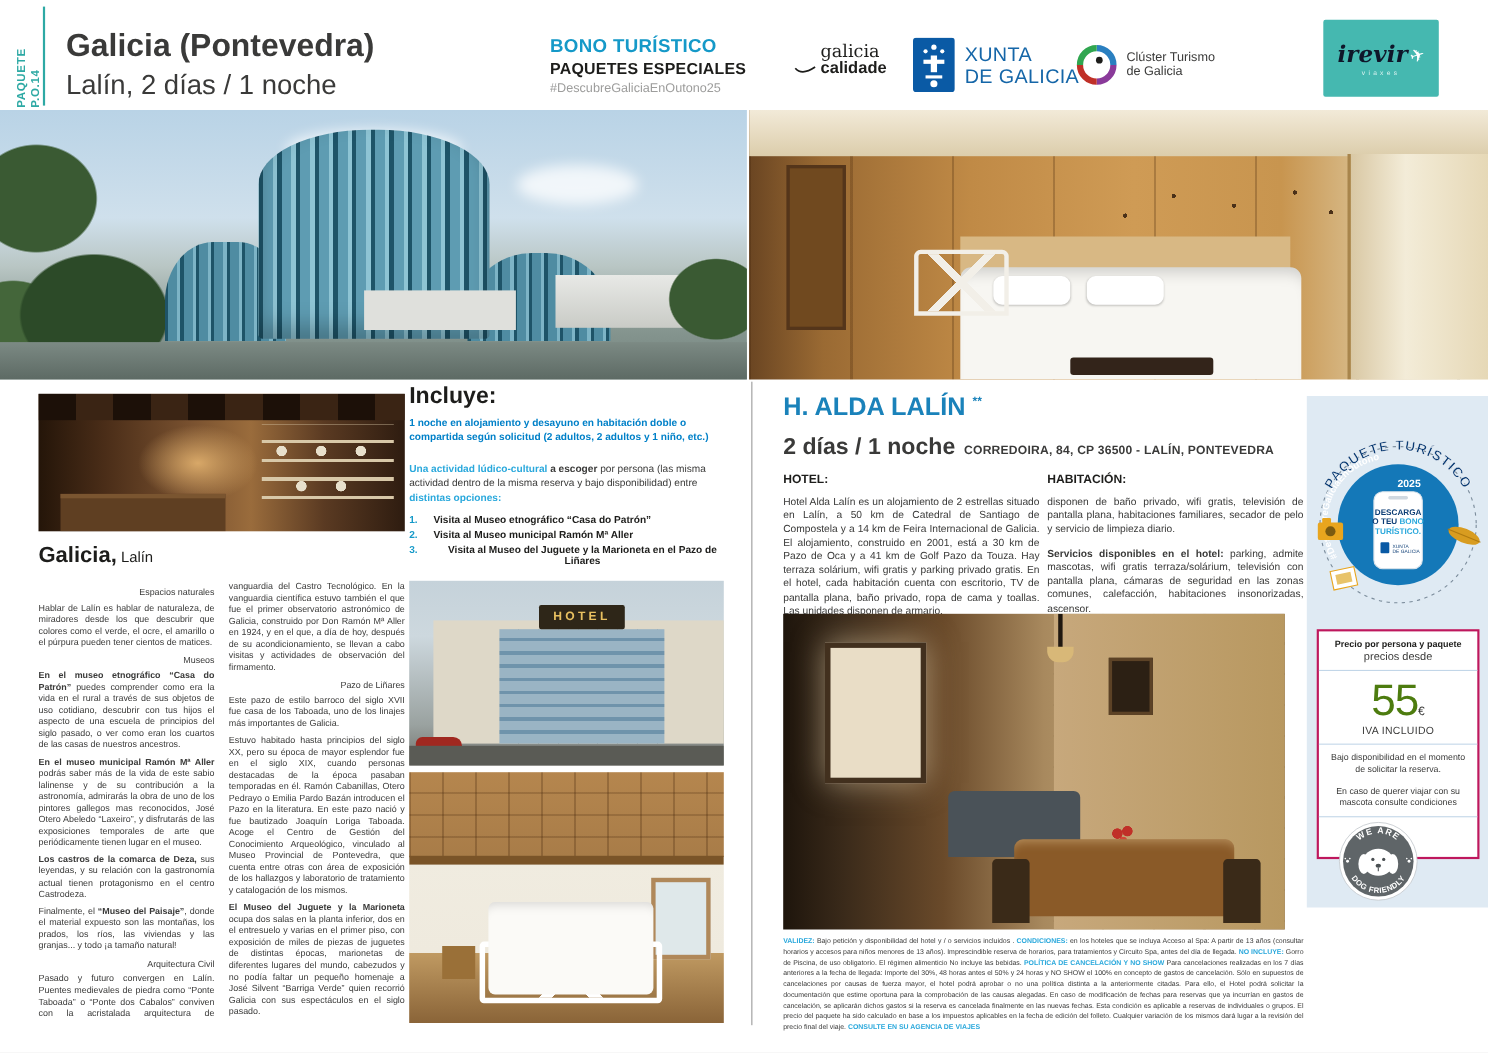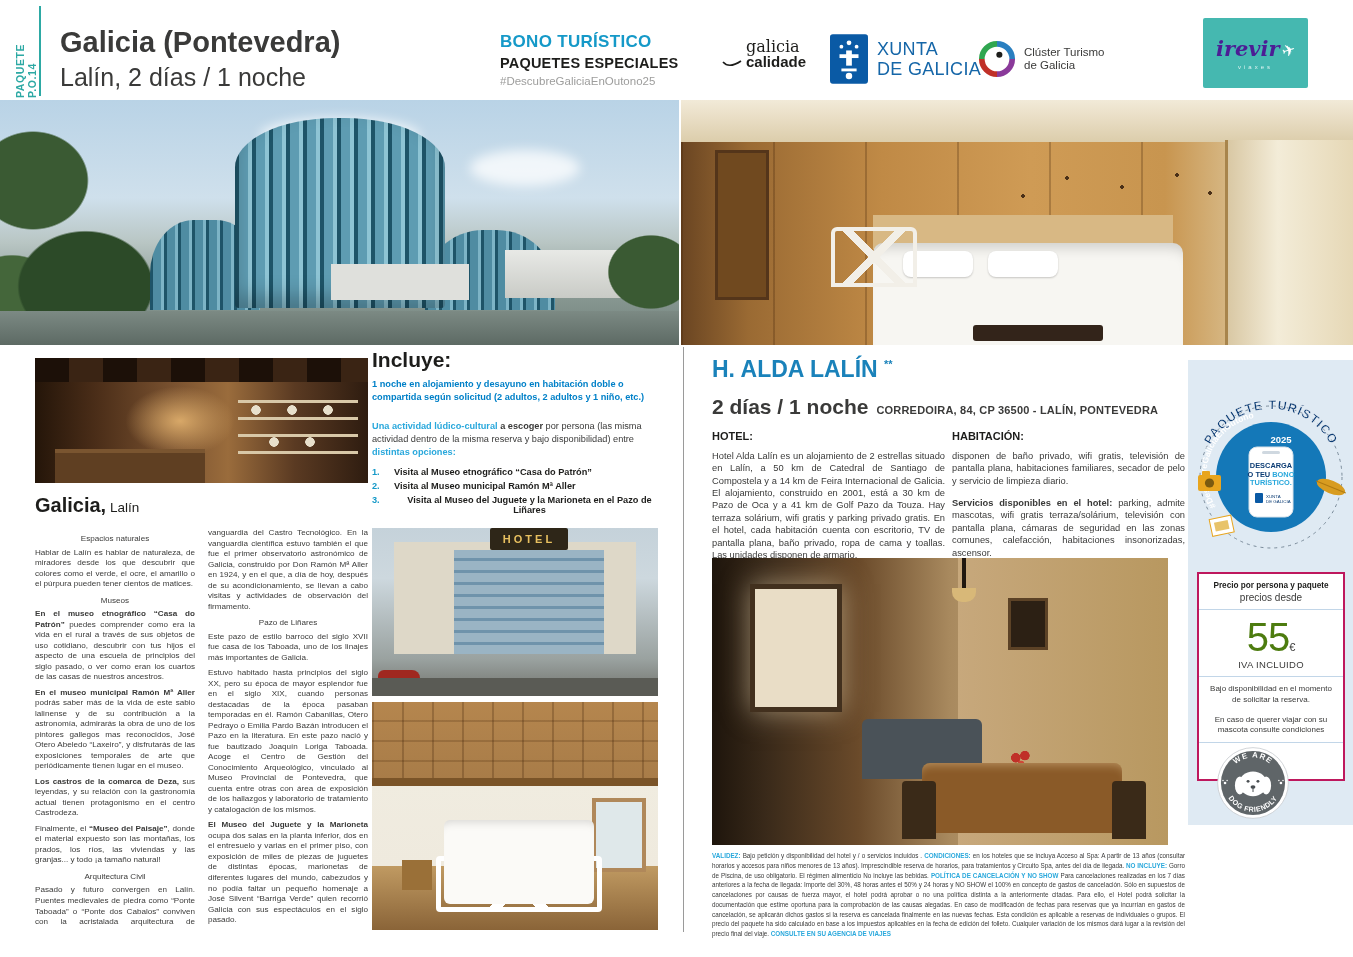--- a/index.html
+++ b/index.html
@@ -21,21 +21,21 @@
   .logo-gc { position:absolute; left:720px; top:40px; display:flex; align-items:center; }
   .logo-gc .swoosh { margin-right:2px; }
   .logo-gc .t1 { font-family:"DejaVu Serif", serif; font-size:16px; color:#1d1d1b; line-height:14px; }
   .logo-gc .t2 { font-size:15px; font-weight:700; color:#1d1d1b; line-height:16px; }
   .logo-xunta { position:absolute; left:830px; top:34px; display:flex; align-items:center; gap:9px; }
   .logo-xunta .xtxt { color:#1566a8; font-size:18px; line-height:20px; letter-spacing:.3px; }
   .logo-cluster { position:absolute; left:978px; top:40px; display:flex; align-items:center; gap:8px; }
   .logo-cluster .ctxt { font-size:11.5px; color:#3a3a39; line-height:13px; }
   .logo-irevir { position:absolute; left:1203px; top:18px; width:105px; height:70px; background:#45b8b0; border-radius:2px;
     display:flex; flex-direction:column; align-items:center; justify-content:center; }
-  .logo-irevir .iname { font-family:"DejaVu Serif", serif; font-style:italic; font-weight:700; font-size:21px; color:#4c1d95; }
+  .logo-irevir .iname { font-family:"DejaVu Serif", serif; font-style:italic; font-weight:700; font-size:21px; color:#0f172a; }
   .logo-irevir .iplane { color:#ffffff; font-size:16px; display:inline-block; transform:rotate(-18deg); margin-left:2px; }
   .logo-irevir .isub { font-size:6px; color:#dff4f2; letter-spacing:3px; margin-top:3px; }
 
   
   .photo { position:absolute; overflow:hidden; }
   .ph-building { left:0; top:100px; width:679px; height:245px;
     background: linear-gradient(180deg,#b9d3e6 0%,#cfe0ec 40%,#b9c6c4 58%,#8a9a94 78%,#70807a 100%); }
   .bp-cloud { position:absolute; width:160px; height:36px; border-radius:50%; background:rgba(255,255,255,.75); filter:blur(6px); }
   .bp-trees { position:absolute; left:-30px; top:10px; width:210px; height:235px;
     background: radial-gradient(ellipse 90px 80px at 30% 30%, #3a5a33 60%, transparent 62%),
@@ -87,21 +87,21 @@
     background: radial-gradient(ellipse at center,#d8a868 0%,rgba(216,168,104,0) 70%); }
   .ru-shelf { position:absolute; right:10px; top:28px; width:120px; height:80px;
     background: repeating-linear-gradient(180deg, transparent 0 14px, #d8c8a8 14px 17px),
       radial-gradient(circle 5px at 15% 30%, #e8e0cc 90%, transparent), radial-gradient(circle 5px at 45% 30%, #e8e0cc 90%, transparent),
       radial-gradient(circle 5px at 75% 30%, #e8e0cc 90%, transparent), radial-gradient(circle 5px at 30% 70%, #e8e0cc 90%, transparent),
       radial-gradient(circle 5px at 60% 70%, #e8e0cc 90%, transparent); }
   .ru-table { position:absolute; left:20px; bottom:0; width:150px; height:34px; background:#5f3f22; border-top:4px solid #7a5530; }
 
   .ph-hotelext { left:372px; top:528px; width:286px; height:168px;
     background: linear-gradient(180deg,#c5d2da 0%,#cdd8de 30%,#9aa2a0 78%,#70716b 100%); }
-  .he-bldg { position:absolute; left:22px; top:14px; width:242px; height:112px; background:#ded8c8; }
+  .he-bldg { position:absolute; left:22px; top:36px; width:288px; height:112px; background:#ded8c8; }
   .he-glass { position:absolute; left:60px; top:8px; width:150px; height:104px;
     background: repeating-linear-gradient(0deg,#9ab4c4 0 9px,#6f93ab 9px 12px),
       repeating-linear-gradient(90deg, transparent 0 17px, rgba(0,0,0,.28) 17px 18px); }
   .he-sign { position:absolute; left:96px; top:-14px; width:78px; height:22px; background:#2e2618; color:#e8c060;
     font-size:11px; font-weight:700; letter-spacing:3px; display:flex; align-items:center; justify-content:center; border-radius:2px; }
   .he-car { position:absolute; left:6px; bottom:10px; width:42px; height:16px; background:#a02820; border-radius:6px 8px 3px 3px; }
   .he-ground { position:absolute; left:0; bottom:0; width:100%; height:18px; background:#5a5b55; }
 
   .ph-bedroom { left:372px; top:702px; width:286px; height:228px;
     background: linear-gradient(180deg,#b5864e 0%,#a87c48 34%,#f0ece0 34%,#efeade 72%,#c09a62 72%,#8a6438 100%); }
@@ -135,21 +135,21 @@
   .dn-chair { position:absolute; bottom:6px; width:34px; height:58px; background:#3a2a18; border-radius:4px 4px 0 0; }
   .dn-lamp { position:absolute; left:250px; top:0; width:4px; height:34px; background:#201810; }
   .dn-lamp:after { content:""; position:absolute; left:-10px; top:30px; width:24px; height:14px; background:#d8b878; border-radius:0 0 10px 10px; }
 
   
   .g-heading { position:absolute; left:35px; top:494px; }
   .g-heading .gh1 { font-size:20px; font-weight:700; color:#1d1d1b; }
   .g-heading .gh2 { font-size:13.5px; font-weight:400; color:#1d1d1b; }
   .g-cols { position:absolute; left:35px; top:528px; width:333px; height:407px;
     column-count:2; column-gap:13px; column-fill:auto; font-size:8.1px; line-height:1.3; text-align:justify; }
-  .g-head { margin:6px 0 3px; text-align:center; }
+  .g-head { margin:6px 0 3px; text-align:right; }
   .g-para { margin:0 0 5px; }
   .sb { font-weight:700; }
   .sc { color:#29a8dc; }
 
   
   .incluye { position:absolute; left:372px; top:348px; width:293px; }
   .inc-title { font-size:21px; font-weight:700; color:#1d1d1b; margin-bottom:6px; }
   .inc-highlight { color:#0080c8; font-weight:700; font-size:9.2px; line-height:1.4; }
   .inc-activity { margin-top:16px; font-size:9.2px; line-height:1.4; }
   .inc-options { margin-top:9px; }

